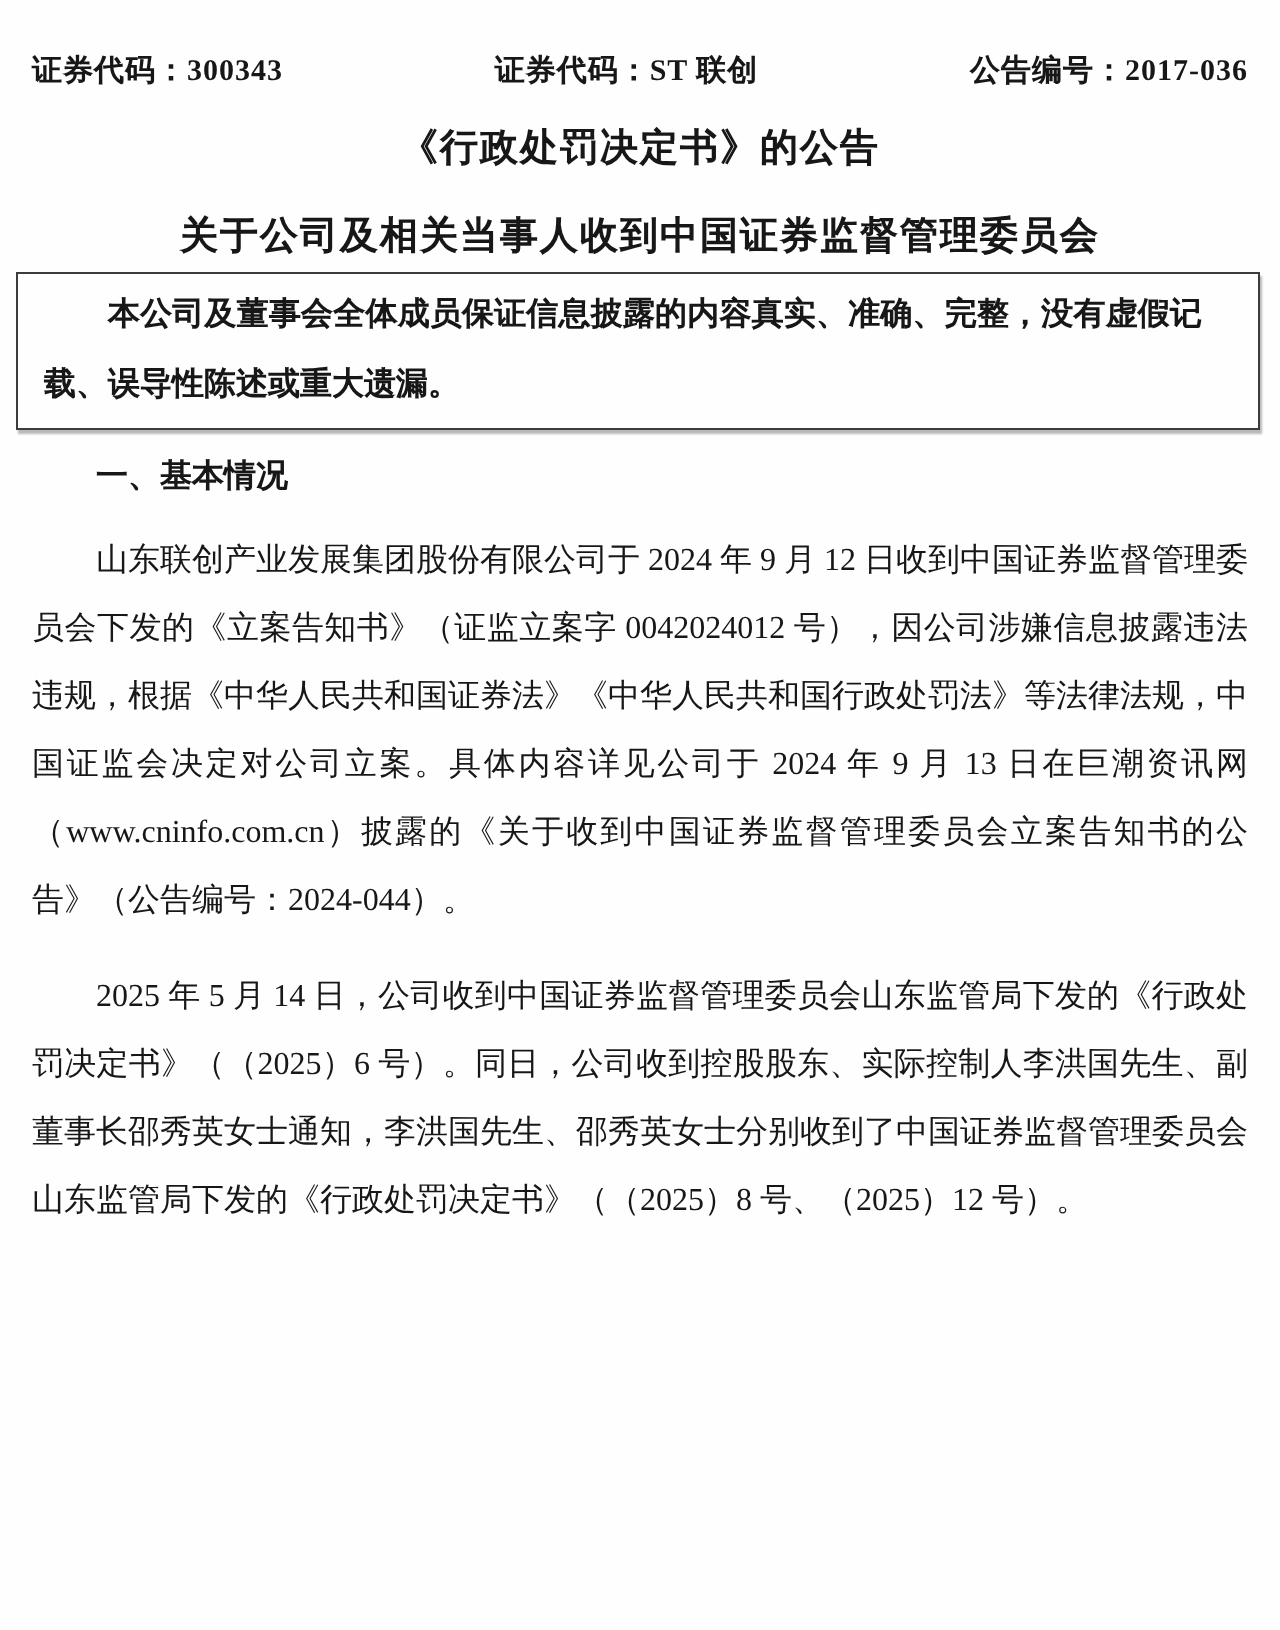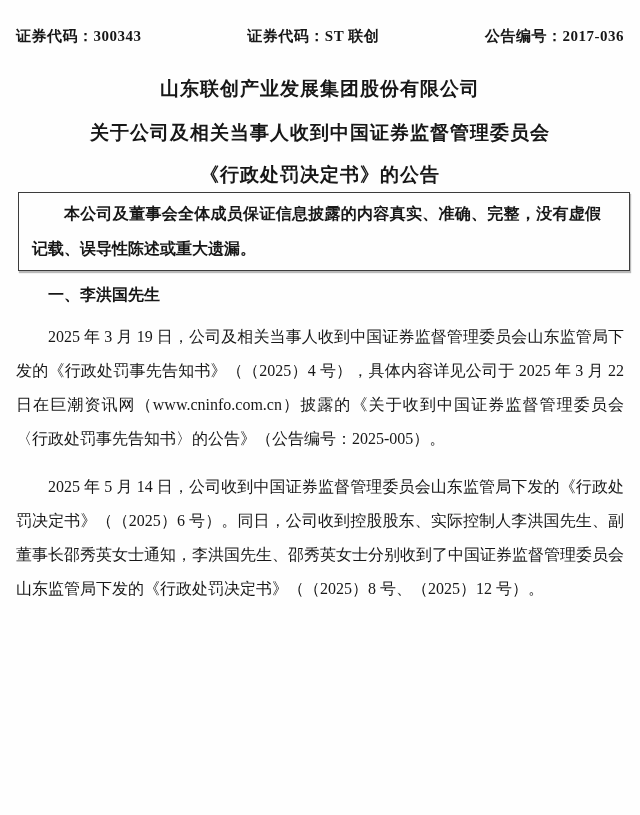--- a/index.html
+++ b/index.html
@@ -31,21 +31,21 @@
     text-align: center;
     font-weight: bold;
     font-size: 19px;
     line-height: 26px;
     letter-spacing: 1px;
   }
   .doc-title.t1 { margin: 30px 16px 0 16px; }
   .doc-title.t2 { margin: 18px 16px 0 16px; }
   .doc-title.t3 { margin: 16px 16px 0 16px; }
   .declaration-box {
-    margin: 4px 10px 0 18px;
+    margin: 4px 10px 0 8px;
     border: 1px solid #3c3c3c;
     box-shadow: 1px 2px 1px #b9b9b9;
     padding: 3px 28px 4px 13px;
     font-size: 16px;
     font-weight: bold;
     line-height: 35px;
     text-indent: 2em;
     text-align: justify;
   }
   .section-heading {
@@ -67,26 +67,25 @@
 <body>
 
 <div class="page">
 
   <div class="meta-row">
     <span>证券代码：300343</span>
     <span>证券代码：ST 联创</span>
     <span>公告编号：2017-036</span>
   </div>
 
-  <div class="doc-title t1">山东联创产业发展集团股份有限公司</div>
+  <div class="doc-title t3">《行政处罚决定书》的公告</div>
   <div class="doc-title t2">关于公司及相关当事人收到中国证券监督管理委员会</div>
-  <div class="doc-title t3">《行政处罚决定书》的公告</div>
 
   <div class="declaration-box">
     <span>本公司及董事会全体成员保证信息披露的内容真实、准确、完整，没有虚假记载、误导性陈述或重大遗漏。</span>
   </div>
 
-  <div class="section-heading">一、李洪国先生</div>
+  <div class="section-heading">一、基本情况</div>
 
-  <p class="body-para">2025 年 3 月 19 日，公司及相关当事人收到中国证券监督管理委员会山东监管局下发的《行政处罚事先告知书》（（2025）4 号），具体内容详见公司于 2025 年 3 月 22 日在巨潮资讯网（www.cninfo.com.cn）披露的《关于收到中国证券监督管理委员会〈行政处罚事先告知书〉的公告》（公告编号：2025-005）。</p>
+  <p class="body-para">山东联创产业发展集团股份有限公司于 2024 年 9 月 12 日收到中国证券监督管理委员会下发的《立案告知书》（证监立案字 0042024012 号），因公司涉嫌信息披露违法违规，根据《中华人民共和国证券法》《中华人民共和国行政处罚法》等法律法规，中国证监会决定对公司立案。具体内容详见公司于 2024 年 9 月 13 日在巨潮资讯网（www.cninfo.com.cn）披露的《关于收到中国证券监督管理委员会立案告知书的公告》（公告编号：2024-044）。</p>
   <p class="body-para">2025 年 5 月 14 日，公司收到中国证券监督管理委员会山东监管局下发的《行政处罚决定书》（（2025）6 号）。同日，公司收到控股股东、实际控制人李洪国先生、副董事长邵秀英女士通知，李洪国先生、邵秀英女士分别收到了中国证券监督管理委员会山东监管局下发的《行政处罚决定书》（（2025）8 号、（2025）12 号）。</p>
 
 </div>
 
 </body></html>

